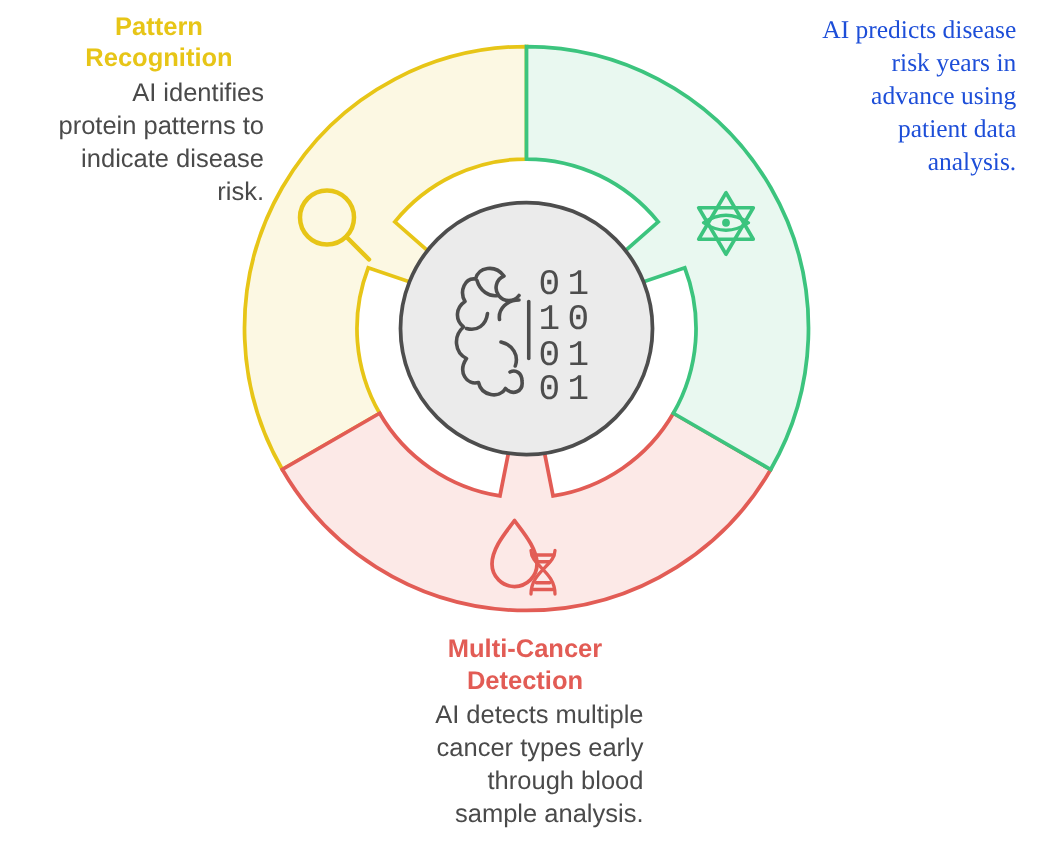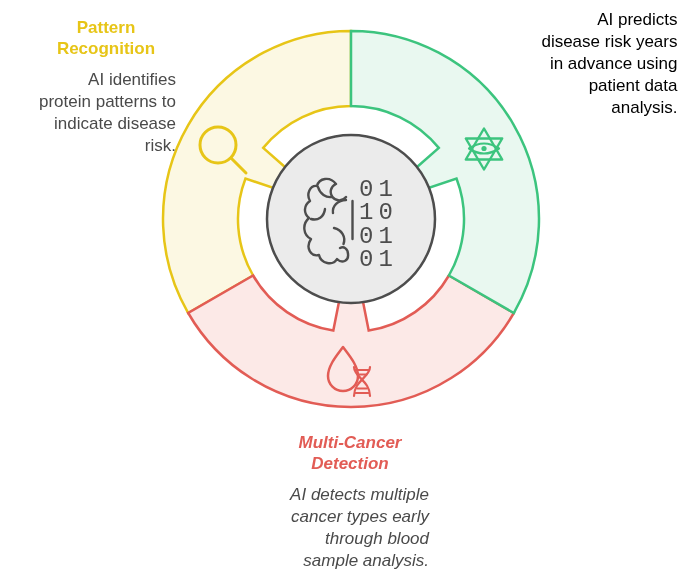--- a/index.html
+++ b/index.html
@@ -4,21 +4,21 @@
 <style>
   html,body{margin:0;padding:0;background:#fff;}
   #canvas{position:relative;width:700px;height:578px;background:#fff;overflow:hidden;
           font-family:"Liberation Sans", sans-serif;}
   #diagram{position:absolute;left:0;top:0;}
   .seg{stroke-width:2.5;stroke-linejoin:miter;}
   .icon{fill:none;stroke-linecap:round;stroke-linejoin:round;}
   .binary{font-family:"Liberation Mono","DejaVu Sans Mono",monospace;font-size:24px;
           letter-spacing:5px;font-weight:400;}
   .label-block{position:absolute;text-align:center;}
-  .label-title{font-weight:700;font-size:17px;line-height:21px;margin:10px auto;}
+  .label-title{font-weight:700;font-size:17px;line-height:21px;margin:0 auto;}
   .label-desc{font-size:17px;line-height:22px;margin:2px auto 0 auto;text-align:right;}
   .label-block.bottom .label-desc{}
 </style>
 </head>
 <body>
 
 <div id="canvas">
 
   <svg id="diagram" width="700" height="578" viewBox="0 0 700 578">
 
@@ -100,21 +100,21 @@
       </g>
     </g>
   </svg>
 
   <div class="label-block" style="left:24px;top:7px;width:164px;">
     <div class="label-title" style="width: 120px; color: rgb(231, 197, 23);">Pattern Recognition</div>
     <div class="label-desc" style="width: 140px; color: rgb(74, 74, 74);">AI identifies protein patterns to indicate disease risk.</div>
   </div>
 
   <div class="label-block" style="left:526px;top:7px;width:164px;">
-    <div class="label-desc" style="width: 139px; color: #000000;">AI predicts disease risk years in advance using patient data analysis.</div>
+    <div class="label-desc" style="width: 139px; color: #1d4ed8; font-family: Liberation Serif, serif;">AI predicts disease risk years in advance using patient data analysis.</div>
   </div>
 
-  <div class="label-block bottom" style="left:260px;top:422px;width:180px;font-style:italic;">
+  <div class="label-block bottom" style="left:260px;top:422px;width:180px;">
     <div class="label-title" style="width: 140px; color: rgb(226, 92, 85);">Multi-Cancer Detection</div>
     <div class="label-desc" style="width: 158px; color: rgb(74, 74, 74);">AI detects multiple cancer types early through blood sample analysis.</div>
   </div>
 
 </div>
 
 </body></html>

